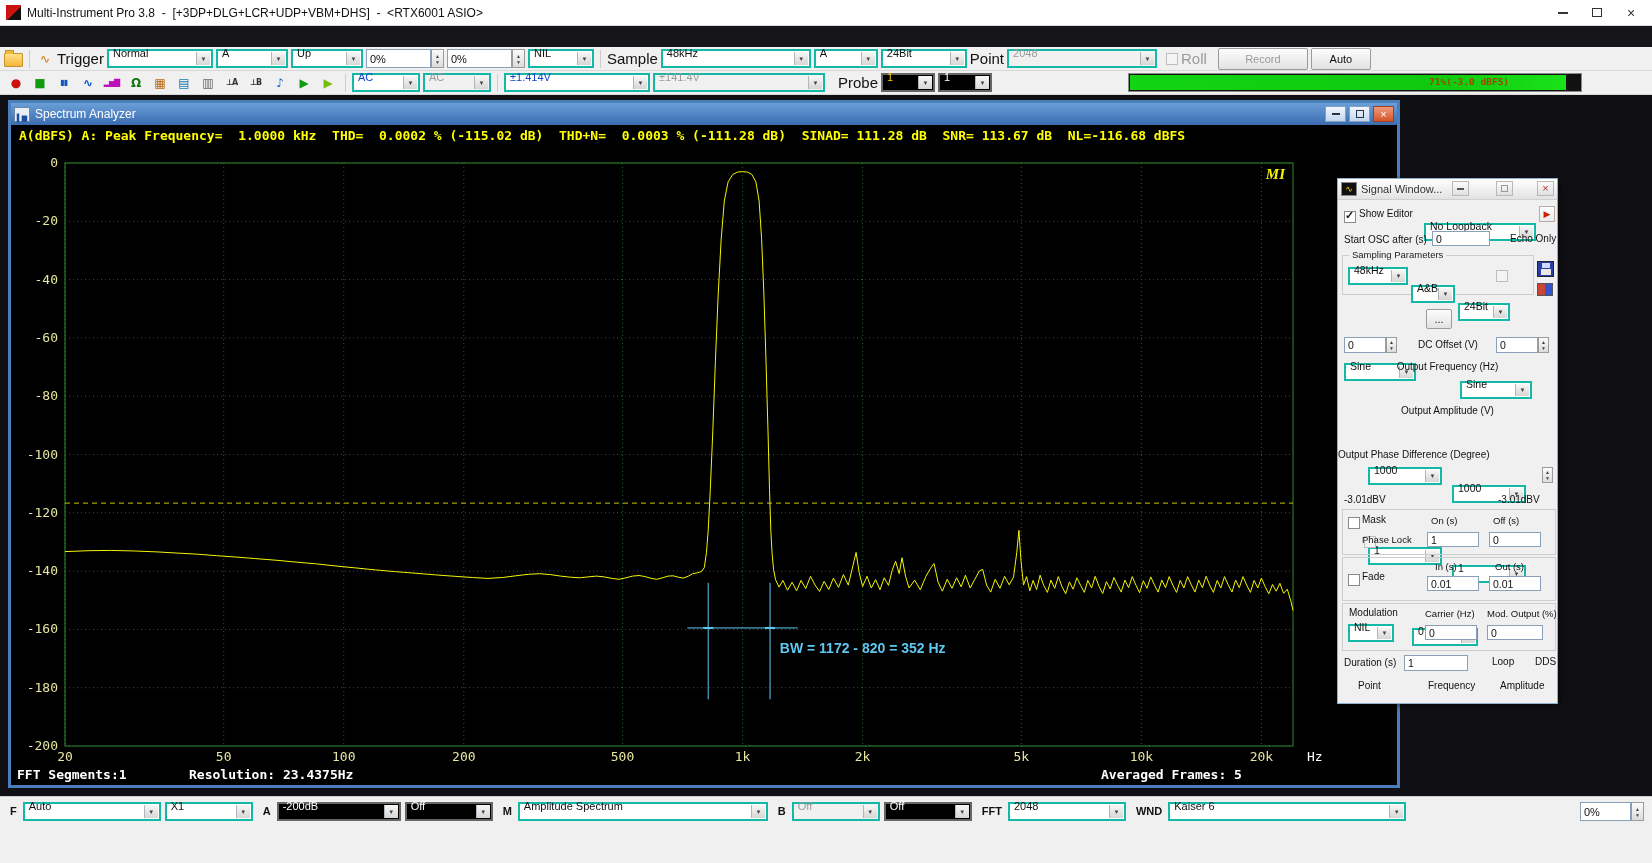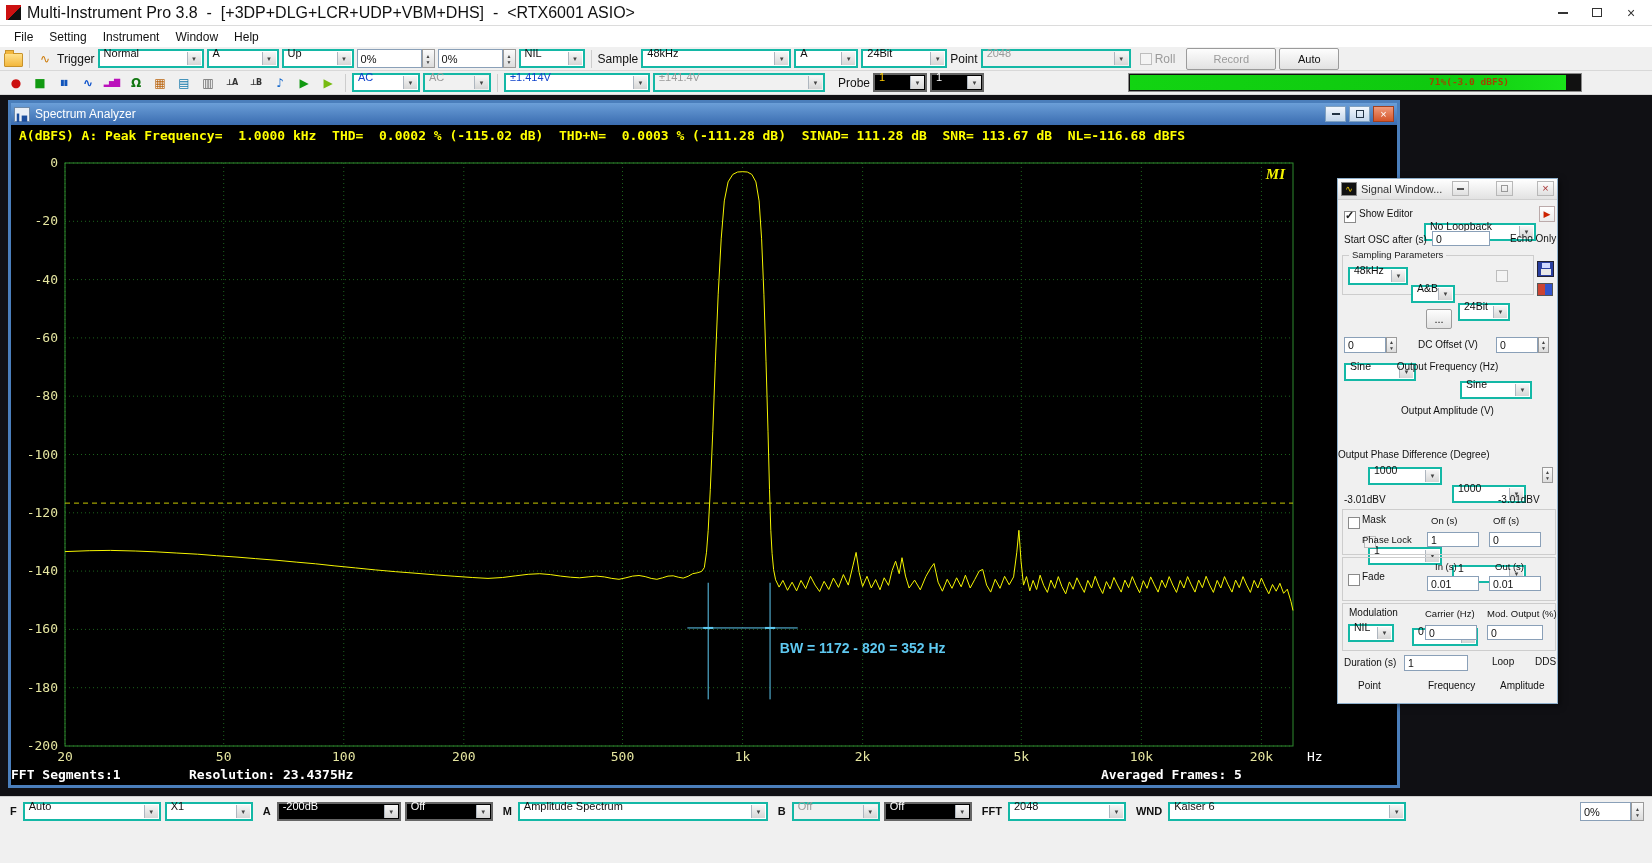--- a/index.html
+++ b/index.html
@@ -1,33 +1,33 @@
 <!DOCTYPE html>
 <html><head>
 <meta charset="utf-8">
 <style>
   html,body{margin:0;padding:0;background:#15151a;}
   #app{position:relative;width:1652px;height:863px;background:#15151a;font-family:"Liberation Sans",sans-serif;overflow:hidden;}
   .abs{position:absolute;}
   
   .titlebar{position:absolute;top:0;left:0;right:0;height:26px;background:#ffffff;border-bottom:1px solid #dcdcdc;display:flex;align-items:center;padding:0 6px;box-sizing:border-box;}
   .appicon{width:15px;height:15px;background:linear-gradient(135deg,#cc1111 55%,#111 55%);margin-right:6px;flex:none;}
-  .apptitle{font-size:16px;color:#111;white-space:pre;}
+  .apptitle{font-size:12px;color:#111;white-space:pre;}
   .wingroup{margin-left:auto;display:flex;align-items:center;}
   .awbtn{width:30px;height:20px;display:flex;align-items:center;justify-content:center;margin-left:4px;}
   .gl-min{width:10px;height:2px;background:#333;}
   .gl-max{width:10px;height:9px;border:1px solid #333;box-sizing:border-box;}
   .gl-x{font-size:14px;color:#333;line-height:1;}
   .menubar{position:absolute;top:26px;left:0;right:0;height:21px;background:#fff;border-bottom:1px solid #e4e4e4;display:flex;align-items:center;padding:0 6px;}
   .menuitem{font-size:12px;color:#111;padding:2px 8px;}
   .tbrow{position:absolute;left:0;right:0;background:#f0f0f0;display:flex;align-items:center;gap:3px;padding:0 4px;box-sizing:border-box;border-bottom:1px solid #d8d8d8;}
   .tb1{top:47px;height:24px;}
   .tb2{top:71px;height:24px;}
   .sep{width:1px;height:18px;background:#cdcdcd;margin:0 3px;flex:none;}
-  .lb11{font-size:12px;color:#111;white-space:nowrap;text-align:center;}
+  .lb11{font-size:15px;color:#111;white-space:nowrap;text-align:center;}
   .dim{color:#9a9a9a;}
   
   .combo{position:relative;height:19px;background:#fff;border:2px solid #14b8a6;display:flex;align-items:center;padding:0 15px 12px 0;box-sizing:border-box;flex:none;}
   .combo .cval{padding:0 4px;font-size:11px;white-space:nowrap;overflow:hidden;color:#111;}
   .combo::after{content:"▼";position:absolute;top:1px;right:1px;bottom:1px;width:13px;background:linear-gradient(#f7f7f7,#d6d6d6);border-left:1px solid #aeb6bf;color:#444;font-size:6px;display:flex;align-items:center;justify-content:center;}
   .combo.dark{background:#000;border-color:#666;}
   .combo.dark .cval{color:#fff;}
   .combo.amber .cval{color:#ffcc00;}
   .combo.dis{background:#f1f1f1;}
   .combo.dis .cval{color:#9a9a9a;}
@@ -105,27 +105,20 @@
         </span>
       <span class="awbtn">
           <span class="gl-max"></span>
         </span>
       <span class="awbtn">
           <span class="gl-x">×</span>
         </span>
     </span>
   </div>
 
-  <div class="menubar">
-    <span class="menuitem">File</span>
-    <span class="menuitem">Setting</span>
-    <span class="menuitem">Instrument</span>
-    <span class="menuitem">Window</span>
-    <span class="menuitem">Help</span>
-  </div>
 
   <div class="tbrow tb1">
     <span class="folder"></span>
     <span class="sep"></span>
     <span class="trigicon">∿</span>
     <span class="lb11">Trigger</span>
     <div class="combo" style="width:106px">
         <span class="cval">Normal</span>
       </div>
     <div class="combo" style="width:72px">
@@ -283,21 +276,21 @@
           <line x1="695.1899968843871" x2="695.1899968843871" y1="435.76" y2="552.36" stroke="#5ec8f0"></line>
           <line x1="757.0504984910644" x2="757.0504984910644" y1="435.76" y2="552.36" stroke="#5ec8f0"></line>
           <line x1="674.3405732674075" x2="784.7177903440404" y1="480.9425" y2="480.9425" stroke="#5ec8f0"></line>
           <line x1="690.1899968843871" x2="700.1899968843871" y1="480.9425" y2="480.9425" stroke="#5ec8f0" stroke-width="2"></line>
           <line x1="752.0504984910644" x2="762.0504984910644" y1="480.9425" y2="480.9425" stroke="#5ec8f0" stroke-width="2"></line>
           <text x="766.8189141282567" y="505.71999999999997" fill="#5ec8f0" font-size="14" font-weight="bold" font-family="Liberation Sans, sans-serif">BW = 1172 - 820 = 352 Hz</text>
           <text x="1294" y="614" fill="#ffffff" font-size="13" font-family="DejaVu Sans Mono, monospace">Hz</text>
           <text x="1272" y="32" fill="#f5f500" text-anchor="end" font-size="15" font-weight="bold" font-style="italic" font-family="Liberation Serif, serif">MI</text>
         </svg>
       <div class="specfooter">
-        <span style="left:0">FFT Segments:1</span>
+        <span style="left:6px">FFT Segments:1</span>
         <span style="left:178px">Resolution: 23.4375Hz</span>
         <span class="ctr">AMPLITUDE SPECTRUM in dBFS</span>
         <span style="left:1090px">Averaged Frames: 5</span>
       </div>
     </div>
   </div>
 
   <div class="sgwin">
     <div class="sgtitle">
       <span class="sgicon"></span>

